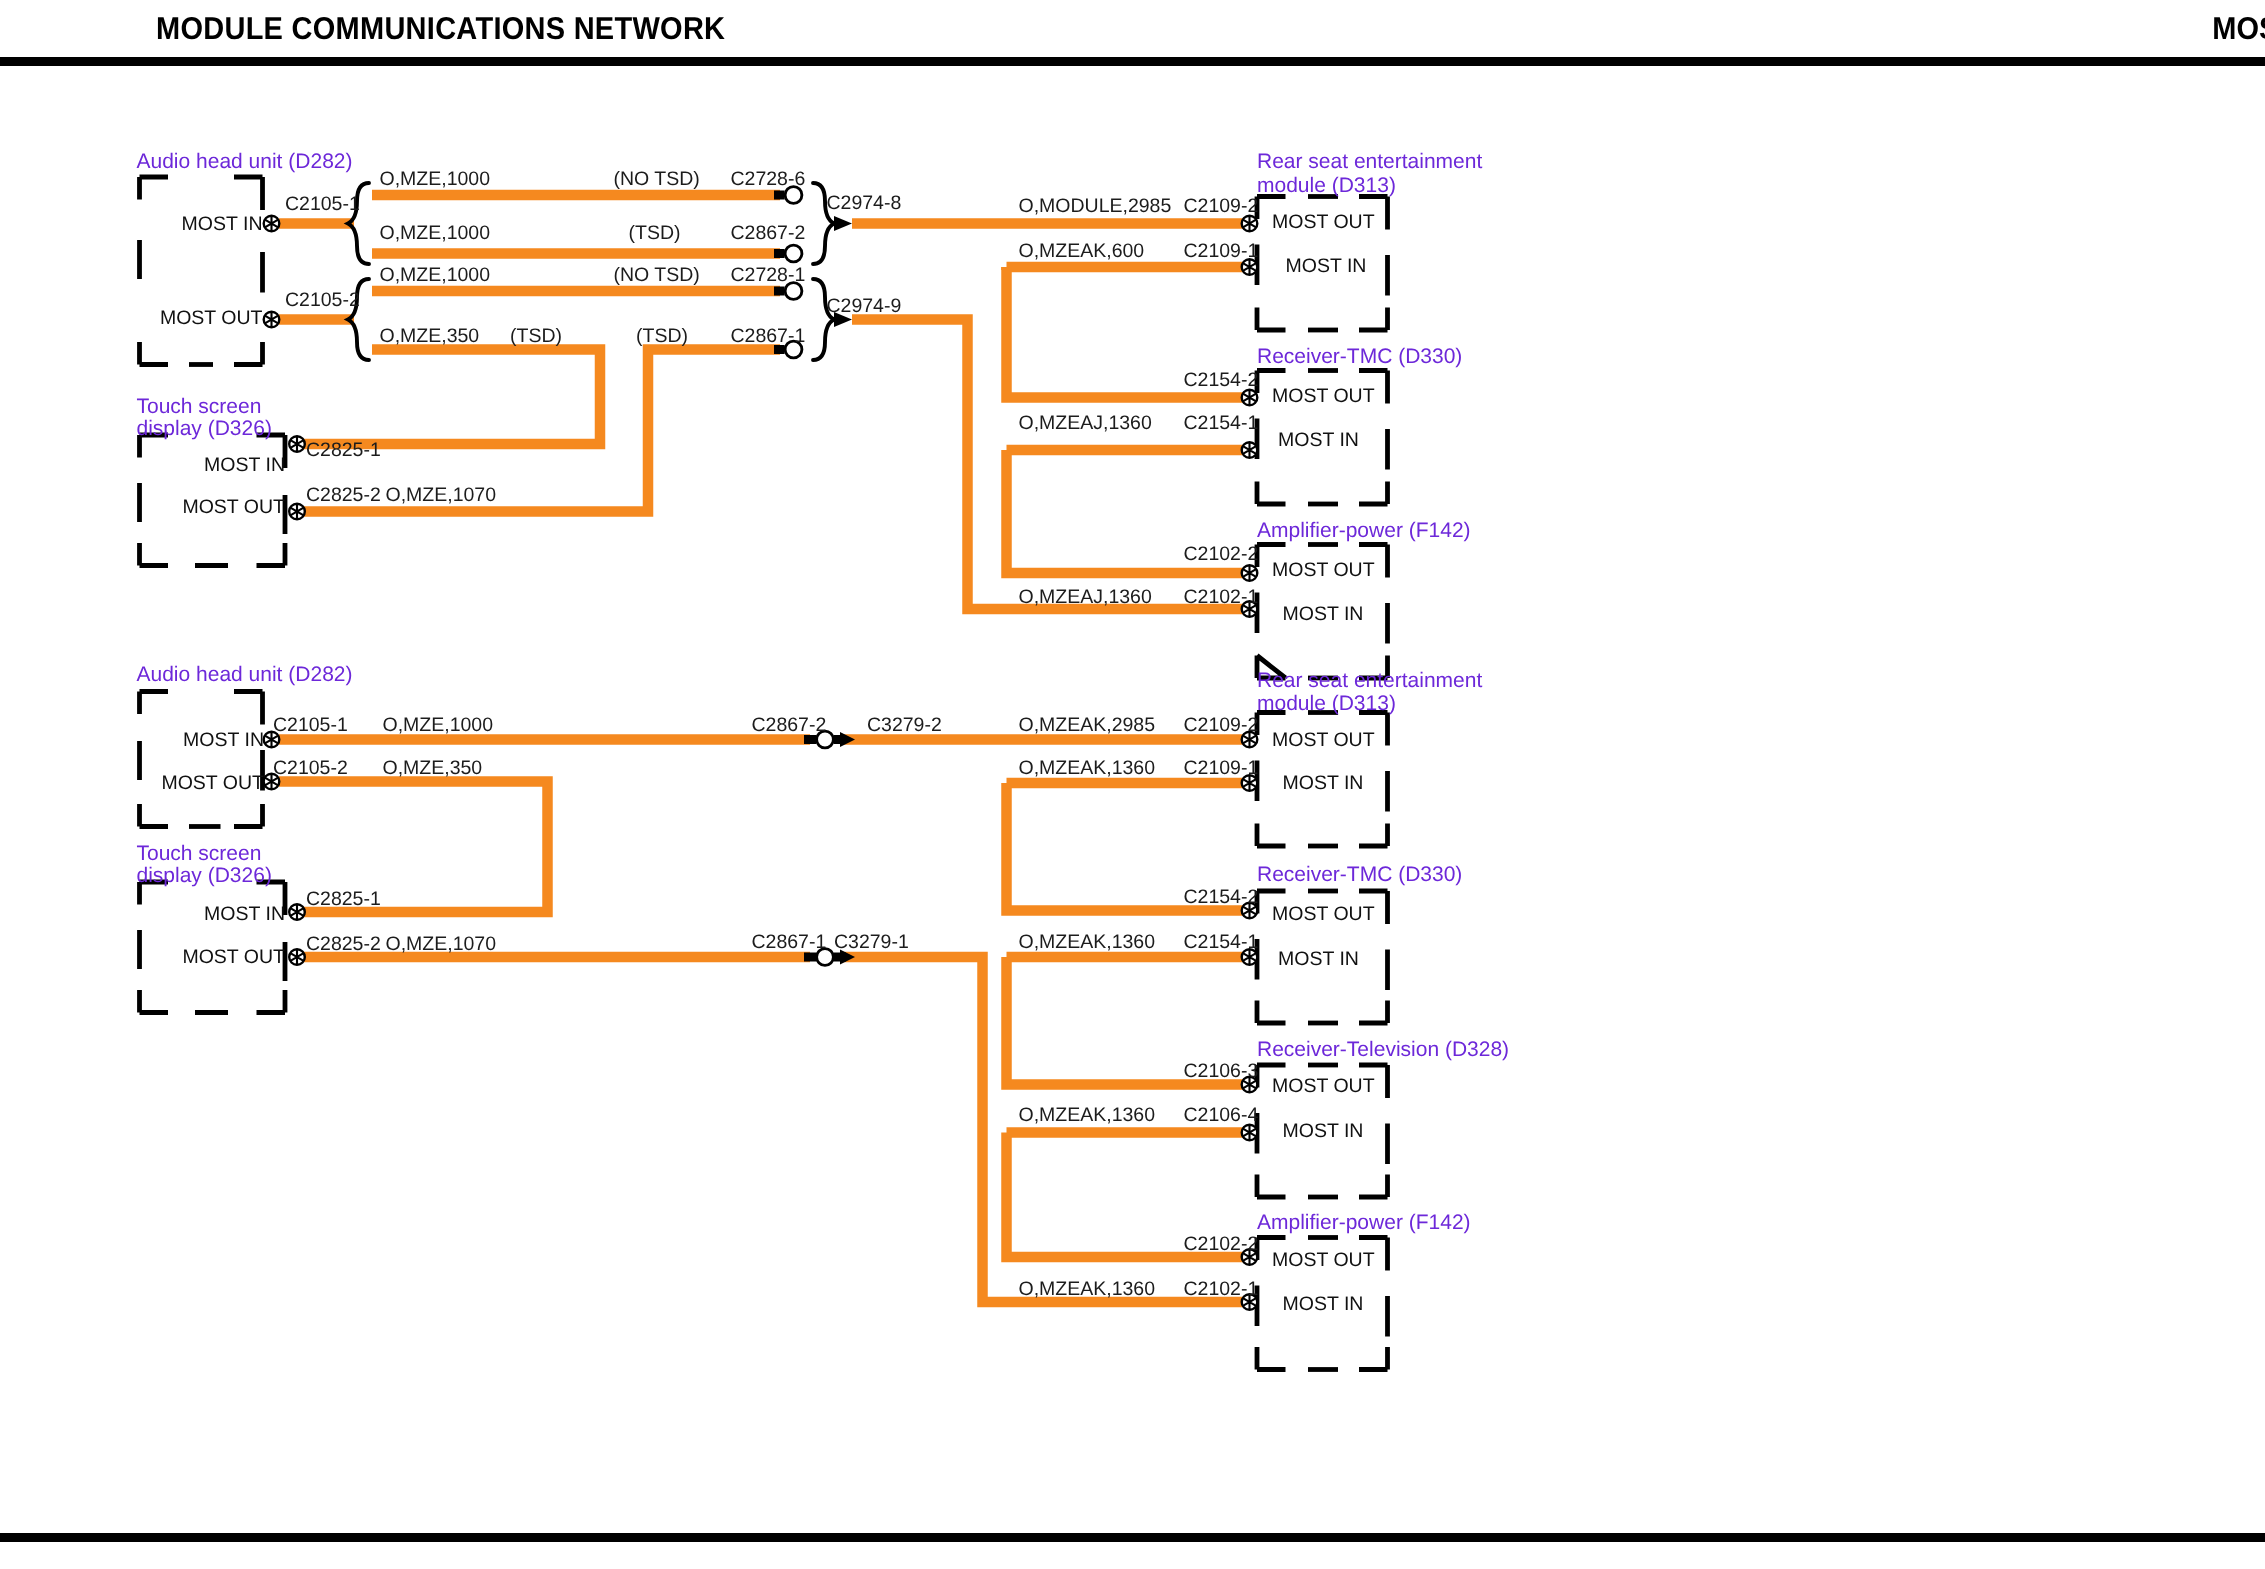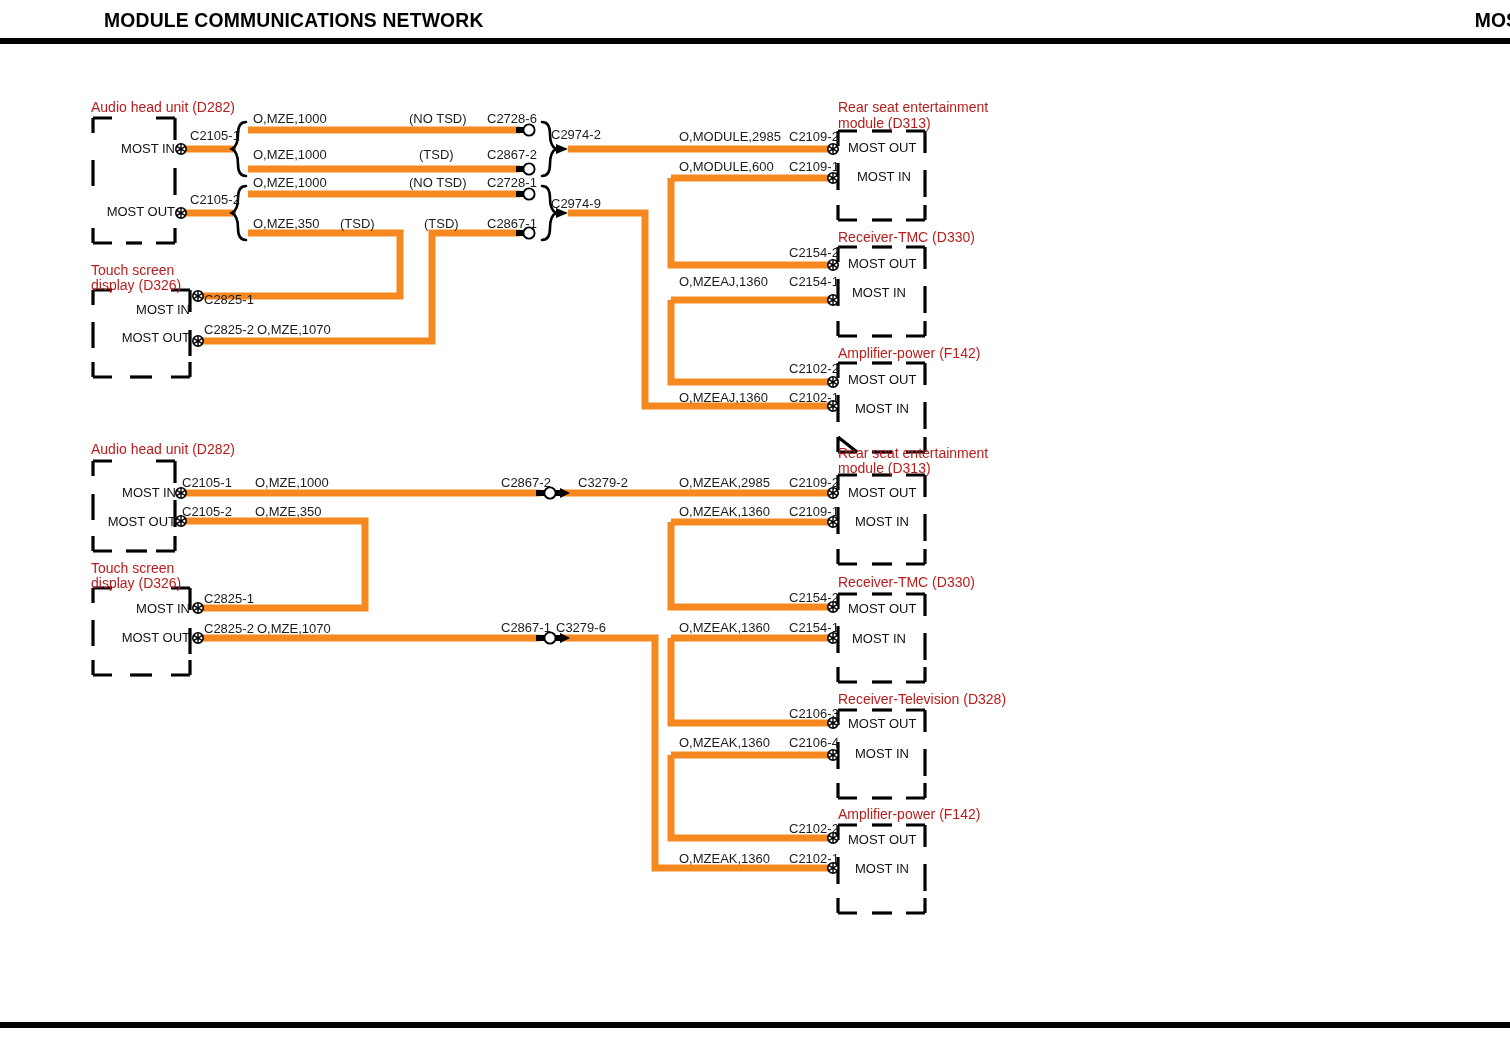--- a/index.html
+++ b/index.html
@@ -12,21 +12,21 @@
              letter-spacing:.2px;color:#000;font-family:"Liberation Sans Narrow","Liberation Sans",sans-serif;
              transform:scaleX(.92);transform-origin:left top;white-space:nowrap;}
   .hdr-right{position:absolute;right:6px;top:8px;font-size:21px;font-weight:bold;color:#000;
              font-family:"Liberation Sans Narrow","Liberation Sans",sans-serif;
              transform:scaleX(.92);transform-origin:right top;white-space:nowrap;}
   .rule{position:absolute;left:0;background:#000;}
   #rule-top{top:38px;width:1510px;height:6px;}
   #rule-bot{top:1022px;width:1510px;height:6px;}
 
   .lbl{position:absolute;white-space:nowrap;font-size:13px;line-height:15px;color:#1c1c1c;}
-  .lbl.mod{font-size:14px;color:#b91c1c;}
+  .lbl.mod{font-size:14px;color:#6d28d9;}
   .lbl.port{font-size:13px;color:#111;}
   .lbl.r{transform:translateX(-100%);}
 </style>
 </head>
 <body>
 
 <div id="stage">
 
   <div class="hdr-title">MODULE COMMUNICATIONS NETWORK</div>
   <div class="hdr-right">MOST</div>
@@ -299,38 +299,38 @@
 
   <div class="lbl" style="left:253px;top:175px">O,MZE,1000</div>
   <div class="lbl" style="left:409px;top:175px">(NO TSD)</div>
   <div class="lbl" style="left:487px;top:175px">C2728-1</div>
 
   <div class="lbl" style="left:253px;top:216px">O,MZE,350</div>
   <div class="lbl" style="left:340px;top:216px">(TSD)</div>
   <div class="lbl" style="left:424px;top:216px">(TSD)</div>
   <div class="lbl" style="left:487px;top:216px">C2867-1</div>
 
-  <div class="lbl" style="left:551px;top:127px">C2974-2</div>
+  <div class="lbl" style="left:551px;top:127px">C2974-8</div>
   <div class="lbl" style="left:551px;top:196px">C2974-9</div>
 
   <div class="lbl mod" style="left:91px;top:263px">Touch screen</div>
   <div class="lbl mod" style="left:91px;top:278px">display (D326)</div>
   <div class="lbl port r" style="left:190px;top:302px">MOST IN</div>
   <div class="lbl port r" style="left:190px;top:330px">MOST OUT</div>
   <div class="lbl" style="left:204px;top:292px">C2825-1</div>
   <div class="lbl" style="left:204px;top:322px">C2825-2</div>
   <div class="lbl" style="left:257px;top:322px">O,MZE,1070</div>
 
   <div class="lbl mod" style="left:838px;top:100px">Rear seat entertainment</div>
   <div class="lbl mod" style="left:838px;top:116px">module (D313)</div>
   <div class="lbl port" style="left:848px;top:140px">MOST OUT</div>
   <div class="lbl port" style="left:857px;top:169px">MOST IN</div>
   <div class="lbl" style="left:679px;top:129px">O,MODULE,2985</div>
   <div class="lbl" style="left:789px;top:129px">C2109-2</div>
-  <div class="lbl" style="left:679px;top:159px">O,MODULE,600</div>
+  <div class="lbl" style="left:679px;top:159px">O,MZEAK,600</div>
   <div class="lbl" style="left:789px;top:159px">C2109-1</div>
 
   <div class="lbl mod" style="left:838px;top:230px">Receiver-TMC (D330)</div>
   <div class="lbl port" style="left:848px;top:256px">MOST OUT</div>
   <div class="lbl port" style="left:852px;top:285px">MOST IN</div>
   <div class="lbl" style="left:789px;top:245px">C2154-2</div>
   <div class="lbl" style="left:679px;top:274px">O,MZEAJ,1360</div>
   <div class="lbl" style="left:789px;top:274px">C2154-1</div>
 
   <div class="lbl mod" style="left:838px;top:346px">Amplifier-power (F142)</div>
@@ -352,21 +352,21 @@
   <div class="lbl mod" style="left:91px;top:576px">display (D326)</div>
   <div class="lbl port r" style="left:190px;top:601px">MOST IN</div>
   <div class="lbl port r" style="left:190px;top:630px">MOST OUT</div>
   <div class="lbl" style="left:204px;top:591px">C2825-1</div>
   <div class="lbl" style="left:204px;top:621px">C2825-2</div>
   <div class="lbl" style="left:257px;top:621px">O,MZE,1070</div>
 
   <div class="lbl" style="left:501px;top:475px">C2867-2</div>
   <div class="lbl" style="left:578px;top:475px">C3279-2</div>
   <div class="lbl" style="left:501px;top:620px">C2867-1</div>
-  <div class="lbl" style="left:556px;top:620px">C3279-6</div>
+  <div class="lbl" style="left:556px;top:620px">C3279-1</div>
 
   <div class="lbl mod" style="left:838px;top:446px">Rear seat entertainment</div>
   <div class="lbl mod" style="left:838px;top:461px">module (D313)</div>
   <div class="lbl port" style="left:848px;top:485px">MOST OUT</div>
   <div class="lbl port" style="left:855px;top:514px">MOST IN</div>
   <div class="lbl" style="left:679px;top:475px">O,MZEAK,2985</div>
   <div class="lbl" style="left:789px;top:475px">C2109-2</div>
   <div class="lbl" style="left:679px;top:504px">O,MZEAK,1360</div>
   <div class="lbl" style="left:789px;top:504px">C2109-1</div>
 

